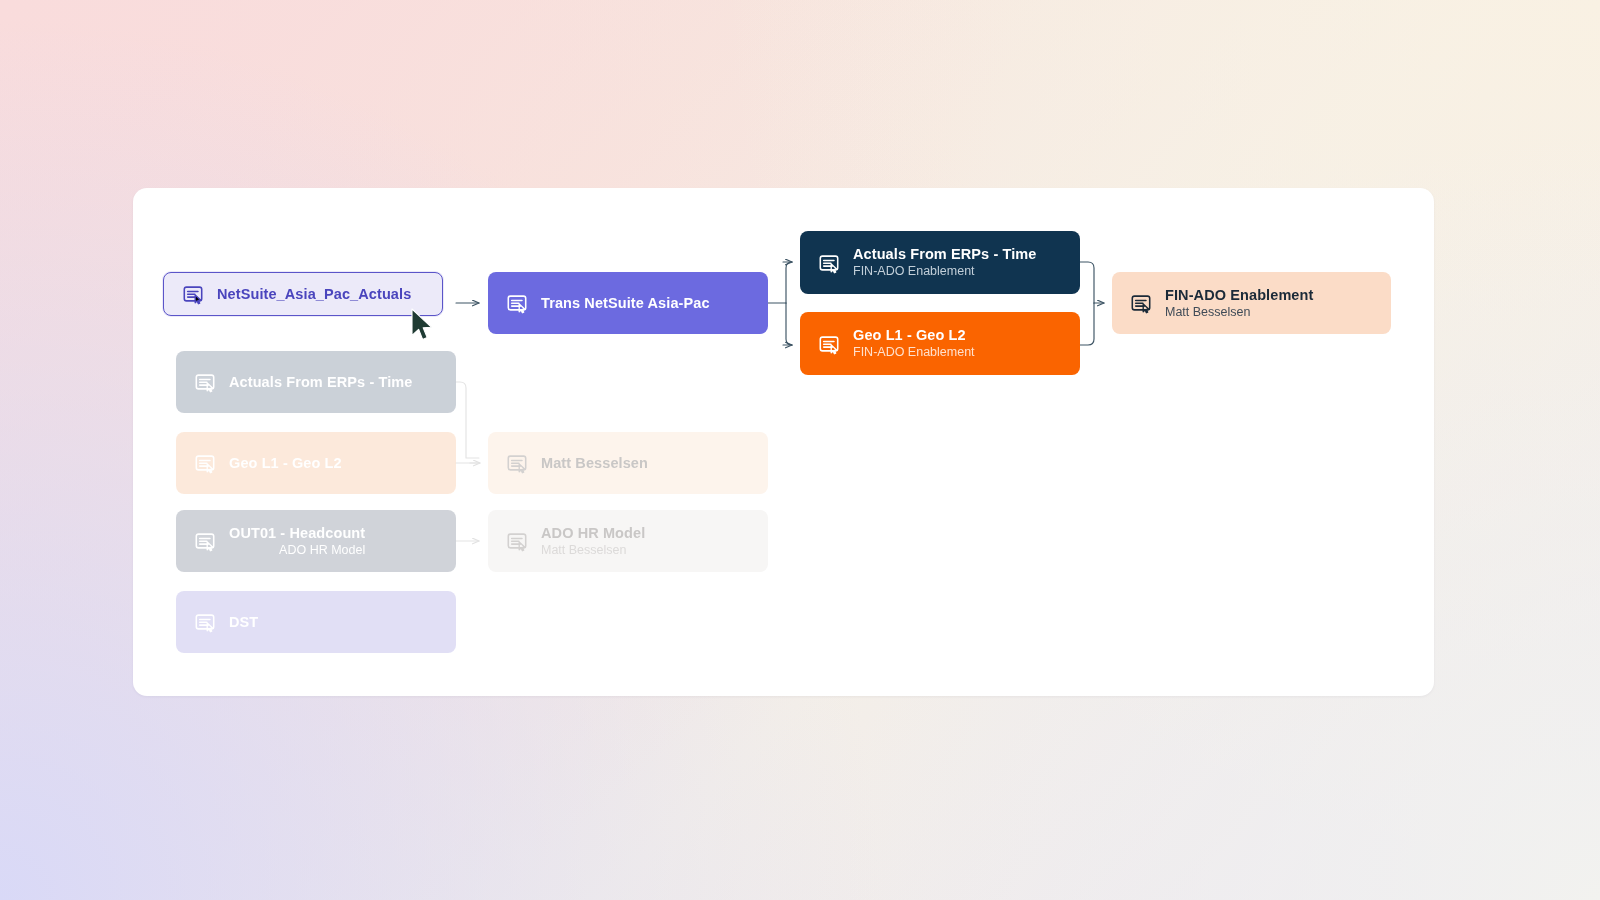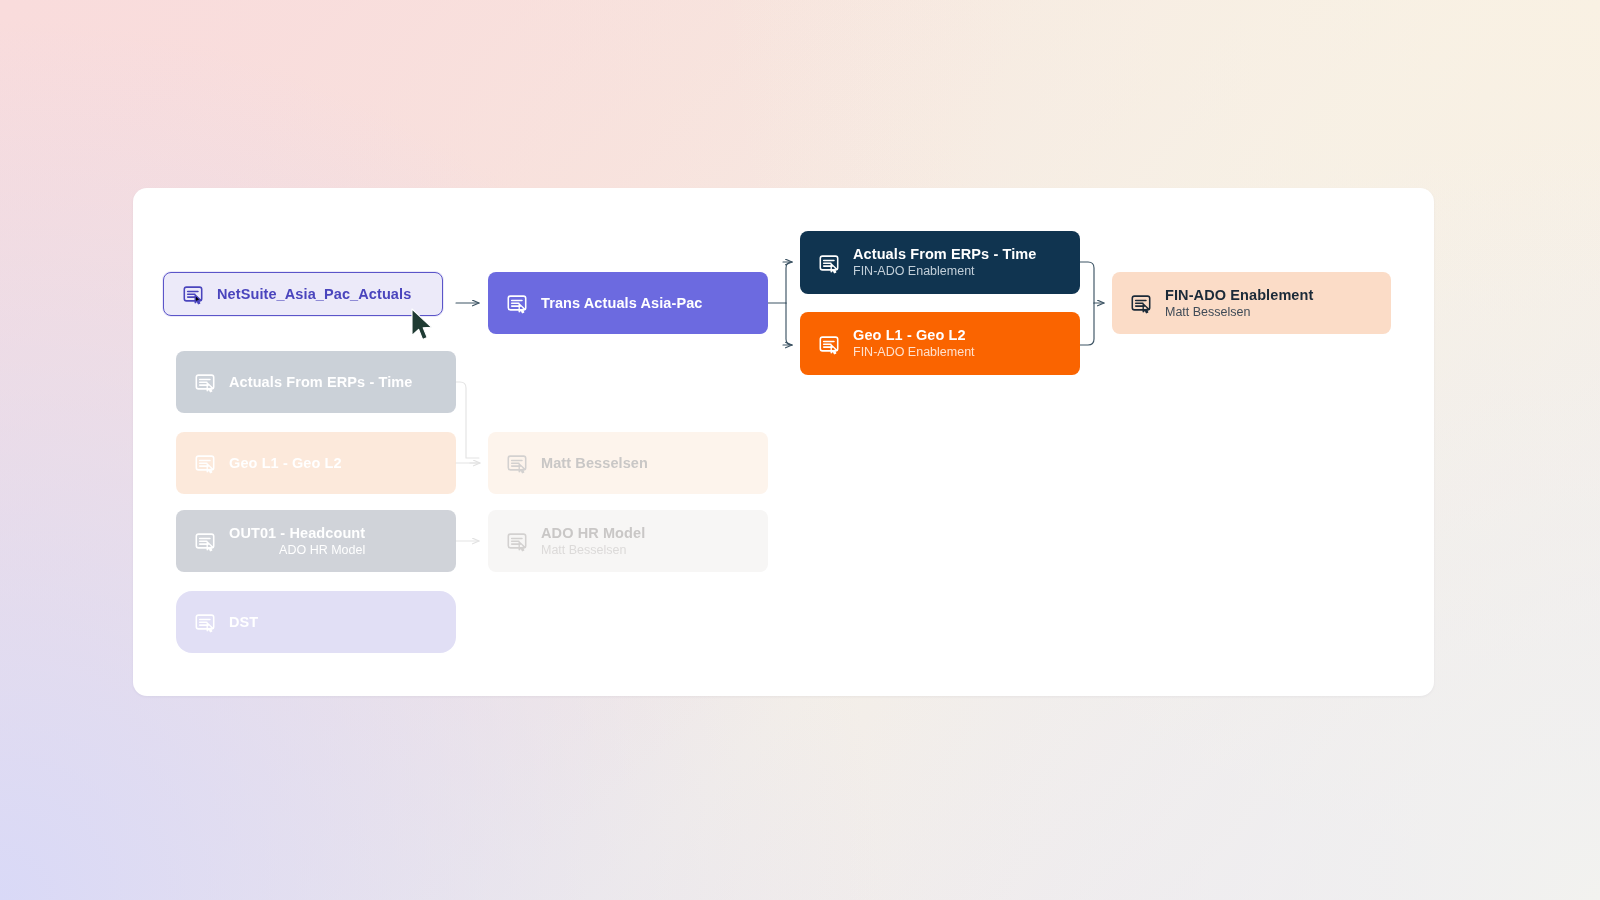--- a/index.html
+++ b/index.html
@@ -48,21 +48,21 @@
   .n-sel .ico svg { stroke:#4a45bd; }
 
   .n-grey1 { left:43px; top:163px; width:280px; height:62px; background:#c3c9d2; }
   .n-peach1{ left:43px; top:244px; width:280px; height:62px; background:#fbddc6; }
   .n-grey2 { left:43px; top:322px; width:280px; height:62px; background:#c8ccd3;text-align:right; }
   .n-lav   { left:43px; top:403px; width:280px; height:62px; background:#dcdaf4; }
   .faded .title,.faded .sub { color:#ffffff; }
   .faded .ico svg { stroke:#ffffff; }
   .faded { opacity:.62; }
   .n-grey1.faded,.n-grey2.faded { opacity:.85; }
-  .n-lav.faded { opacity:.85;border-radius:16px; }
+  .n-lav.faded { opacity:.85; }
 
   
   .n-indigo { left:355px; top:84px; width:280px; height:62px; background:#6c6ae0; }
   .n-indigo .title { color:#ffffff; }
   .n-indigo .ico svg { stroke:#ffffff; }
 
   .n-ghost1 { left:355px; top:244px; width:280px; height:62px; background:#fdf4ec; }
   .n-ghost2 { left:355px; top:322px; width:280px; height:62px; background:#f7f6f5; }
   .ghost .title { color:#c9c7c6; }
   .ghost .sub   { color:#dcdad9; }
@@ -209,21 +209,21 @@
       <span class="ico">
         <svg viewBox="0 0 24 24" fill="none" stroke-width="1.7" stroke-linecap="round" stroke-linejoin="round">
           <rect x="2.5" y="4.5" width="19" height="15" rx="2.4"></rect>
           <line x1="6.2" y1="9.2" x2="17.4" y2="9.2"></line>
             <line x1="6.2" y1="12.3" x2="14" y2="12.3"></line>
           <line x1="6.2" y1="15.4" x2="15.6" y2="15.4"></line>
           <path d="M14.4 13.2 L14.4 21.6 L16.5 19.5 L17.9 22.6 L19.3 22 L17.9 19 L20.9 19 Z" stroke-width="1.5"></path>
         </svg>
       </span>
       <span class="txt">
-        <span class="title">Trans Actuals Asia-Pac</span>
+        <span class="title">Trans NetSuite Asia-Pac</span>
       </span>
     </div>
 
     <div class="node n-ghost1 ghost">
       <span class="ico">
         <svg viewBox="0 0 24 24" fill="none" stroke-width="1.7" stroke-linecap="round" stroke-linejoin="round">
           <rect x="2.5" y="4.5" width="19" height="15" rx="2.4"></rect>
           <line x1="6.2" y1="9.2" x2="17.4" y2="9.2"></line>
             <line x1="6.2" y1="12.3" x2="14" y2="12.3"></line>
           <line x1="6.2" y1="15.4" x2="15.6" y2="15.4"></line>

